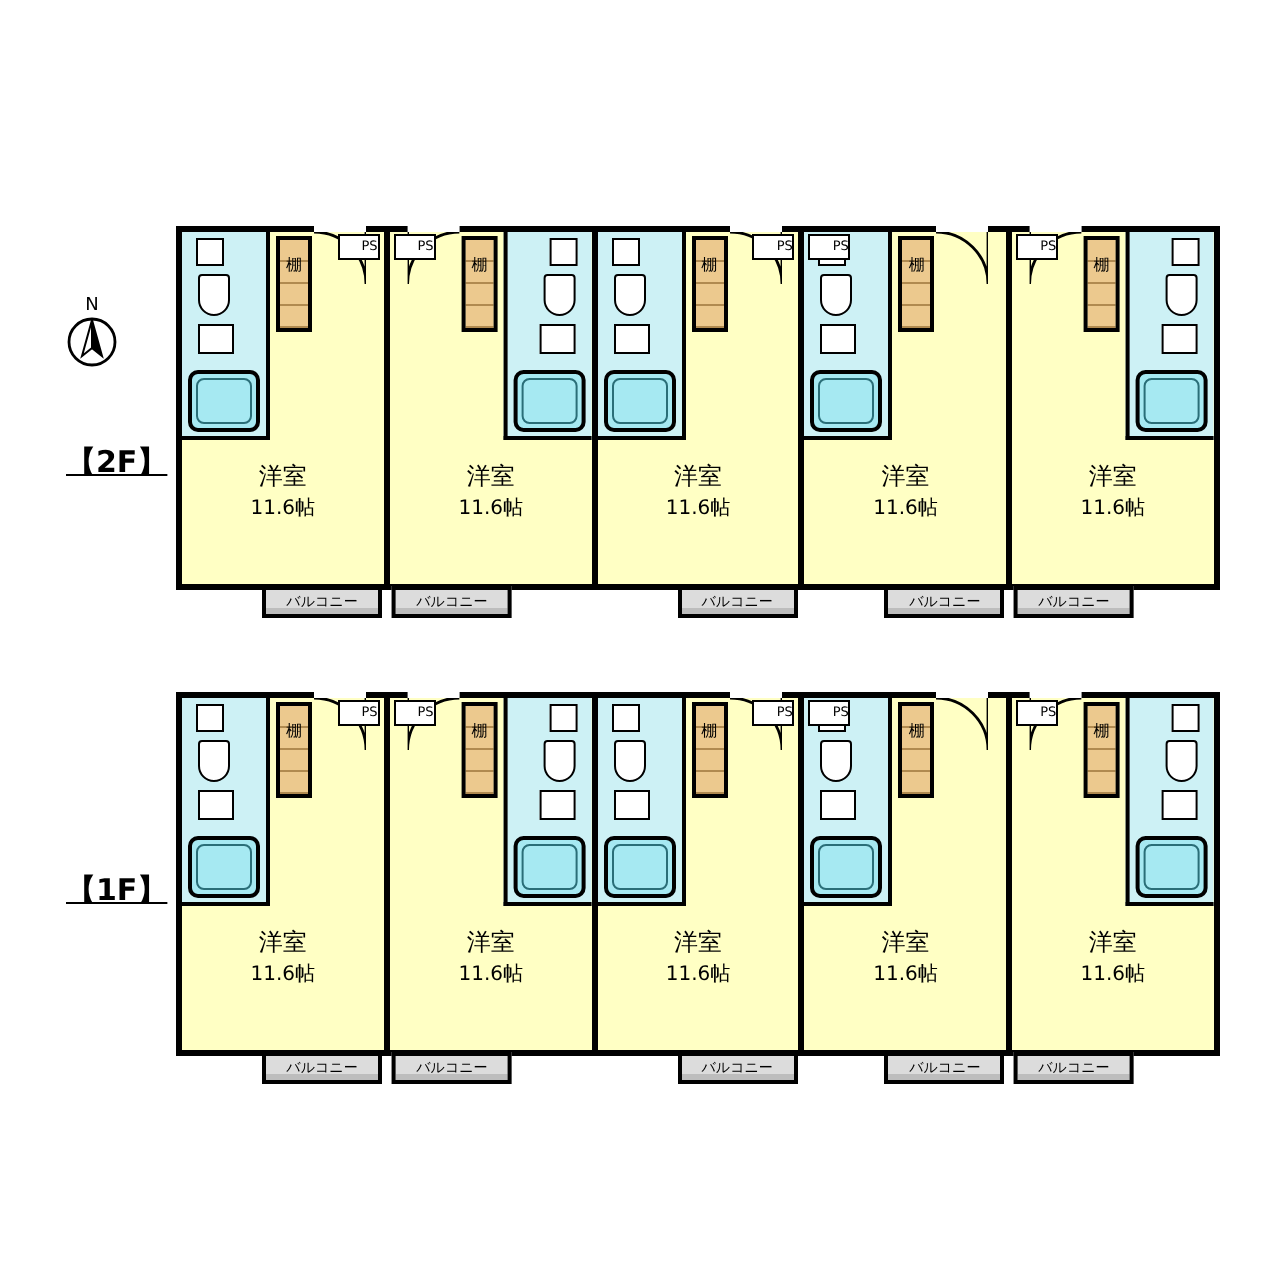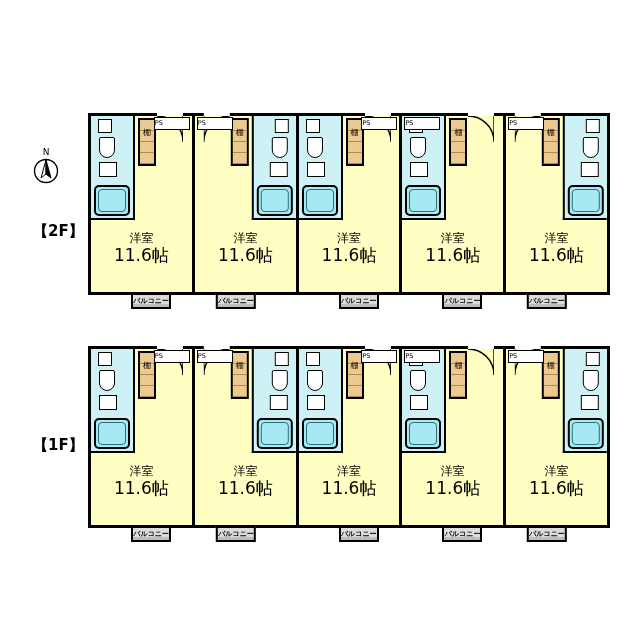--- a/index.html
+++ b/index.html
@@ -3,21 +3,21 @@
 <meta charset="utf-8">
 <style>
   html,body{margin:0;padding:0;background:#fff;}
   body{width:640px;height:640px;font-family:"DejaVu Sans",sans-serif;color:#000;}
   .canvas{position:relative;width:640px;height:640px;background:#fff;overflow:hidden;}
 
   
   .compass{position:absolute;left:30px;top:146px;width:32px;height:44px;}
 
   
-  .floor-tag{position:absolute;left:33px;font-size:15px;font-weight:bold;letter-spacing:0;}
+  .floor-tag{position:absolute;left:33px;font-size:15px;font-weight:bold;letter-spacing:0;text-decoration:underline;}
   .floor-tag.f2{top:222px;}
   .floor-tag.f1{top:436px;}
 
   
   .floor{position:absolute;left:88px;width:522px;}
   .floor.f2{top:113px;}
   .floor.f1{top:346px;}
   .plan{display:flex;border:3px solid #000;height:182px;background:#ffffc4;box-sizing:border-box;}
 
   .unit{position:relative;flex:1;box-sizing:border-box;background:#ffffc4;}
@@ -42,35 +42,35 @@
   .shelf{position:absolute;left:47px;top:2px;width:18px;height:48px;box-sizing:border-box;border:2px solid #000;
          background:repeating-linear-gradient(180deg,#ecc98e 0 10px,#b08a50 10px 11px);
          text-align:center;}
   .shelf-label{font-size:8px;line-height:10px;}
 
   
   .door-gap{position:absolute;left:66px;top:-3px;width:26px;height:3px;background:#fff;}
   .door-arc{position:absolute;left:66px;top:0;width:26px;height:26px;}
 
   
-  .ps-box{position:absolute;top:1px;width:36px;height:13px;background:#fff;border:1px solid #000;
-          box-sizing:border-box;text-align:left;z-index:3;}
+  .ps-box{position:absolute;top:1px;width:21px;height:13px;background:#fff;border:1px solid #000;
+          box-sizing:border-box;text-align:right;z-index:3;}
   .ps-box.ps-right{right:2px;}
   .ps-box.ps-left{left:2px;}
   .ps-label{font-size:6.5px;line-height:11px;display:block;}
 
   
   .room-label{position:absolute;left:0;right:0;top:114px;text-align:center;}
   .room-name{font-size:12px;line-height:17px;}
-  .room-size{font-size:17px;line-height:16px;}
-
-  
-  .balcony{position:absolute;left:40px;bottom:-17px;width:40px;height:16px;background:#dcdcdc;
-           border:2px solid #000;box-sizing:border-box;display:flex;align-items:center;justify-content:flex-end;
-           box-shadow:inset 0 -3px 0 #bdbdbd;font-weight:bold;}
+  .room-size{font-size:10px;line-height:16px;}
+
+  
+  .balcony{position:absolute;left:40px;bottom:-17px;width:60px;height:16px;background:#dcdcdc;
+           border:2px solid #000;box-sizing:border-box;display:flex;align-items:center;justify-content:center;
+           box-shadow:inset 0 -3px 0 #bdbdbd;}
   .balcony-label{font-size:7px;white-space:nowrap;}
 </style>
 </head>
 <body>
 
 <div class="canvas">
 
   <div class="compass">
     <svg width="32" height="44" viewBox="0 0 32 44">
       <text x="16" y="9" font-size="9" text-anchor="middle" fill="#000">N</text>

